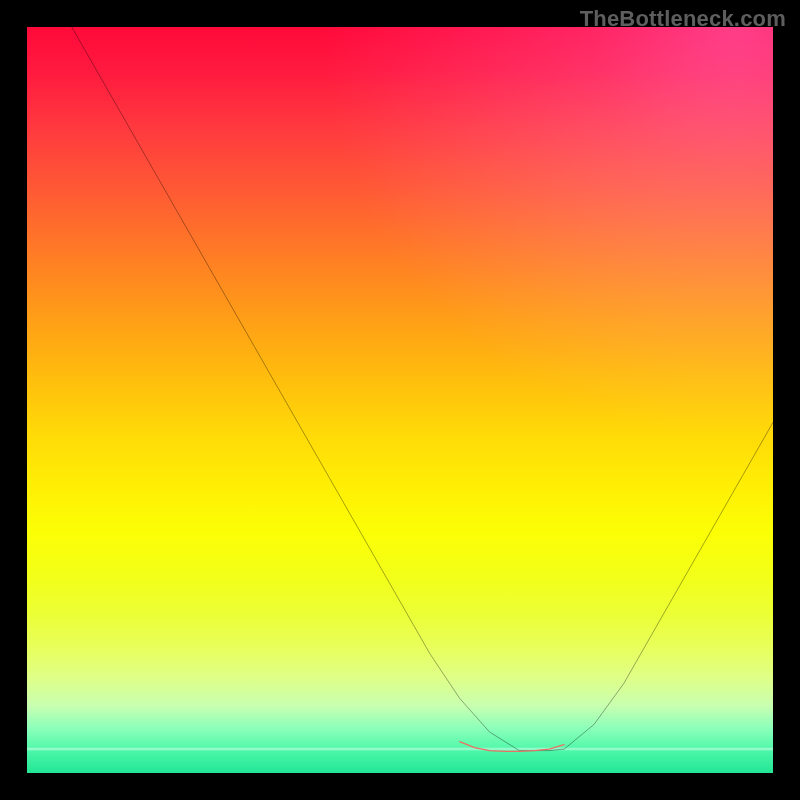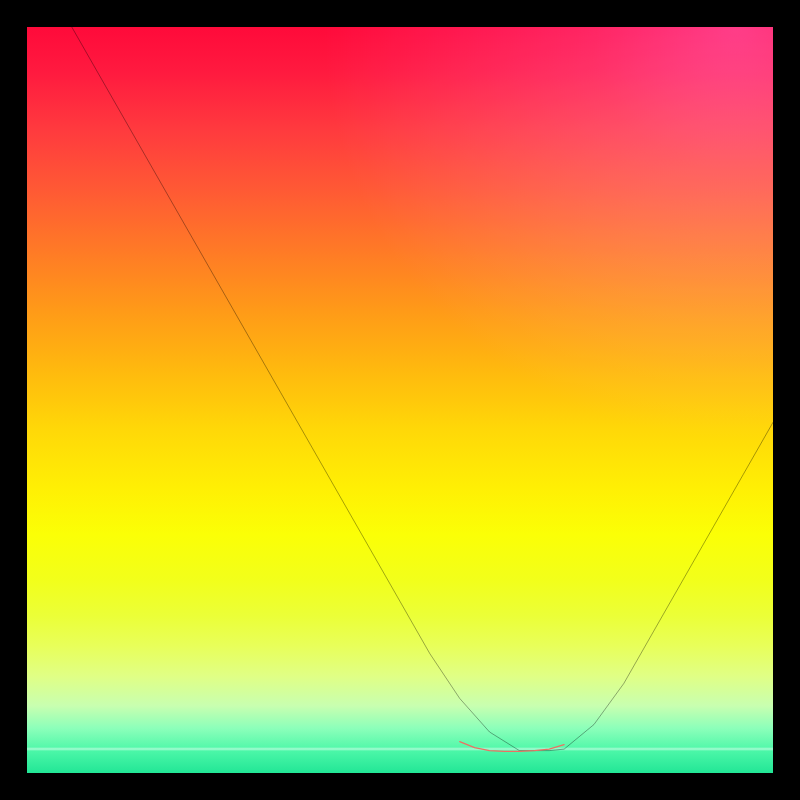--- a/index.html
+++ b/index.html
@@ -93,20 +93,21 @@
     inset: 0;
     width: 100%;
     height: 100%;
   }
 </style>
 </head>
 <body>
 
 <div class="frame">
 
+  <div class="watermark">TheBottleneck.com</div>
 
   <div class="plot-area">
     <div class="bg-rainbow"></div>
     <div class="corner-glow"></div>
     <div class="bottom-band"></div>
 
     <svg class="curve" viewBox="0 0 100 100" preserveAspectRatio="none">
       <path fill="none" stroke="#000" stroke-width="0.35" stroke-linecap="round" stroke-linejoin="round" vector-effect="non-scaling-stroke" d="M6.00 0.00 L10.00 7.00 L14.00 14.00 L18.00 21.00 L22.00 28.00 L26.00 35.00 L30.00 42.00 L34.00 49.00 L38.00 56.00 L42.00 63.00 L46.00 70.00 L50.00 77.00 L54.00 84.00 L58.00 90.00 L62.00 94.50 L66.00 97.00 L70.00 97.00 L72.00 96.80 L76.00 93.50 L80.00 88.00 L84.00 81.00 L88.00 74.00 L92.00 67.00 L96.00 60.00 L100.00 53.00"></path>
       <path fill="none" stroke="#ec7063" stroke-width="1.2" stroke-linecap="round" stroke-linejoin="round" vector-effect="non-scaling-stroke" d="M58.00 95.80 L60.00 96.60 L62.00 97.00 L64.00 97.10 L66.00 97.10 L68.00 97.00 L70.00 96.80 L72.00 96.20"></path>
     </svg>

